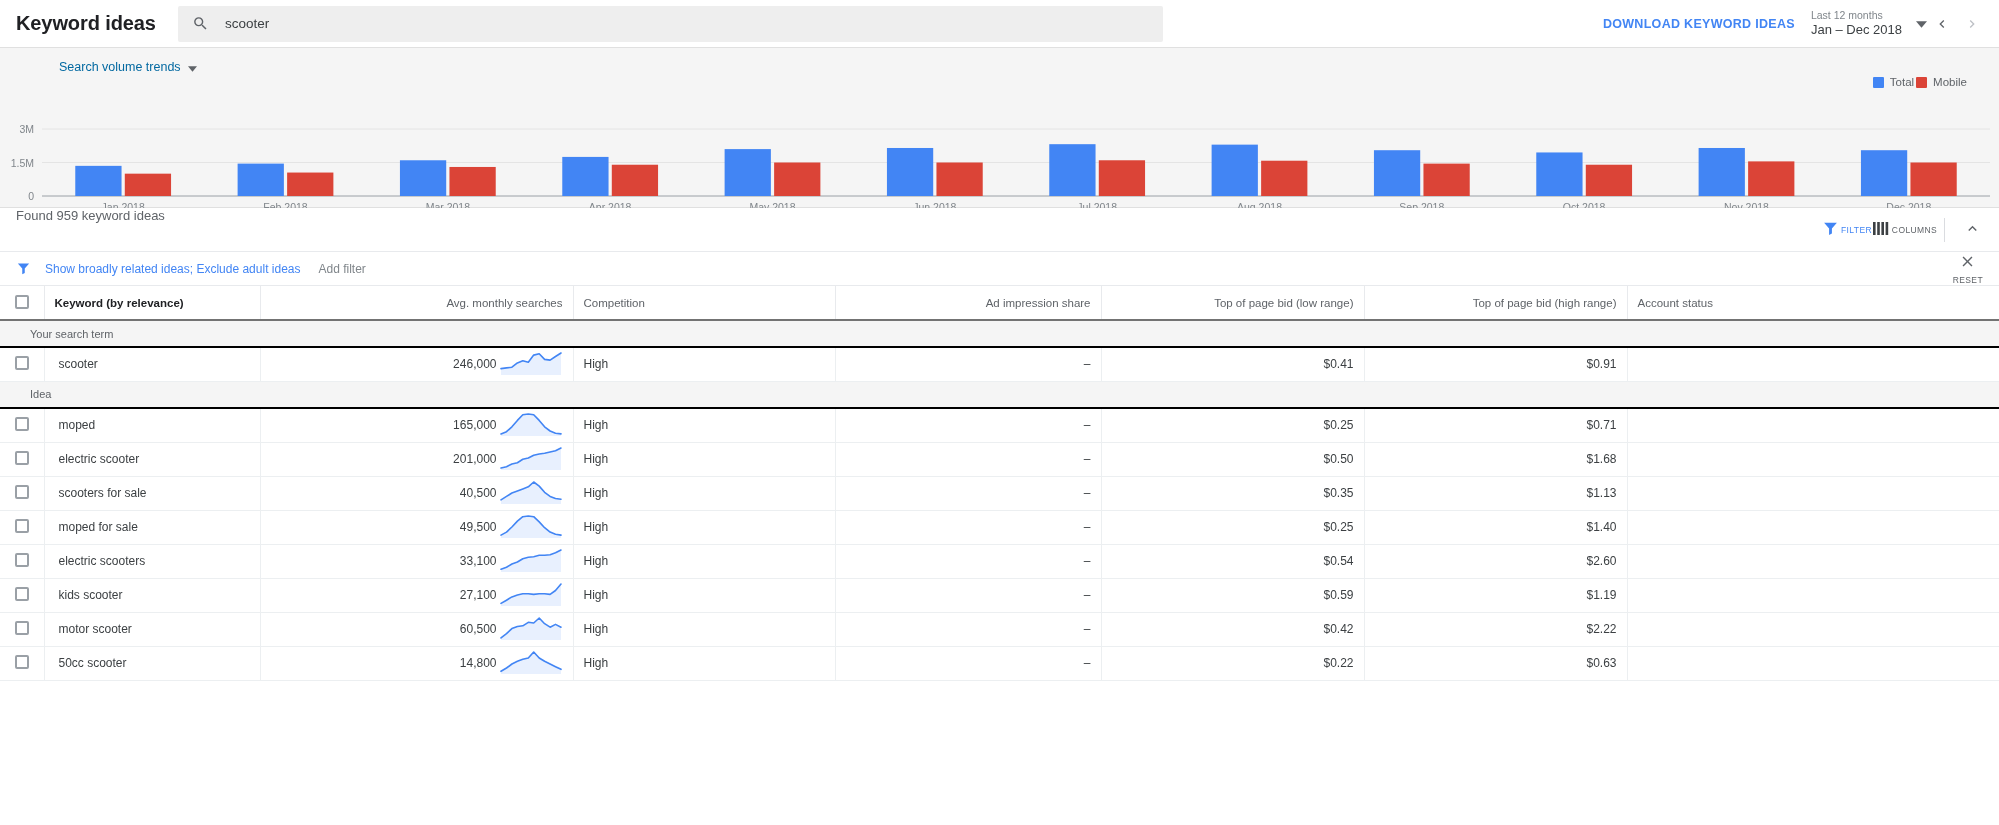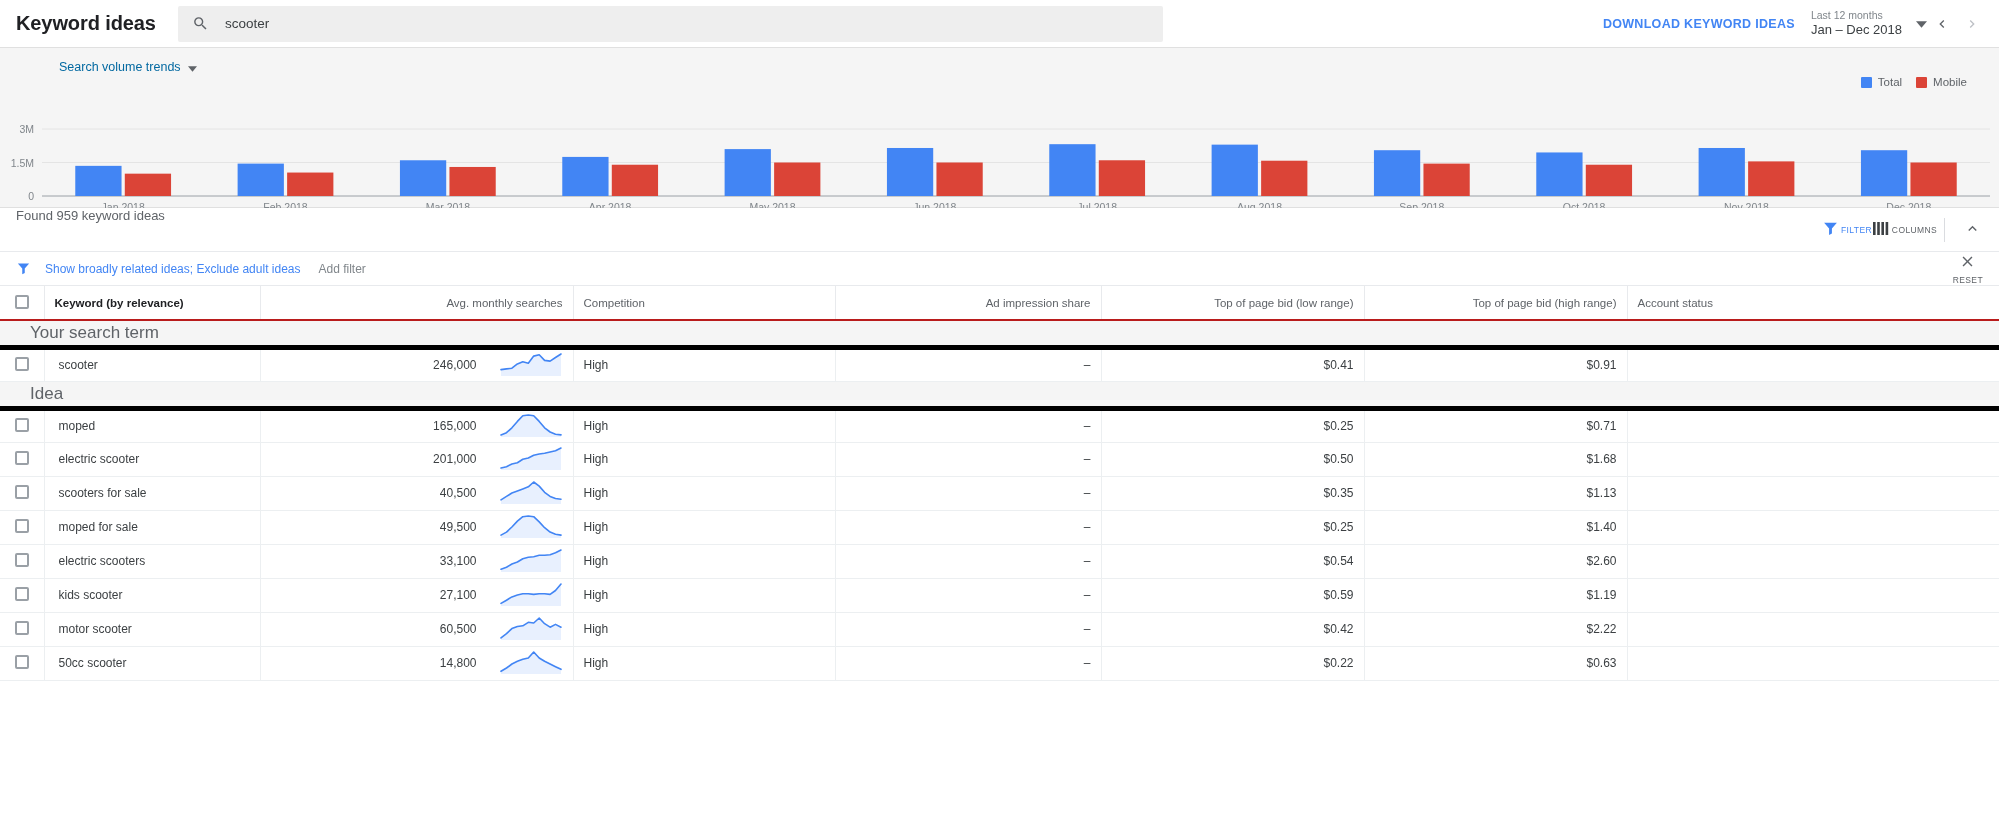--- a/index.html
+++ b/index.html
@@ -98,21 +98,21 @@
     font-size: 12.5px;
     color: #0369a1;
     margin-left: 45px;
   }
   .chart-legend {
     position: absolute;
     right: 32px;
     top: 28px;
     display: flex;
     align-items: center;
-    gap: 14px;
+    gap: 2px;
     font-size: 11.5px;
     color: #5f6368;
     padding-left: 18px;
   }
   .legend-item { display: flex; align-items: center; gap: 6px; }
   .legend-swatch { width: 11px; height: 11px; border-radius: 1px; display:block; }
 
   .plot {
     position: absolute;
     left: 0; top: 25px;
@@ -192,21 +192,21 @@
     padding: 0 10px;
     font-weight: normal;
     font-size: 12px;
     vertical-align: middle;
   }
   .tbl thead th {
     height: 34px;
     color: #5f6368;
     font-size: 11.5px;
     border-right: 1px solid #e8eaed;
-    border-bottom: 2px solid #b91c1c;
+    border-bottom: 2px solid #737373;
     background: #fff;
   }
   .tbl thead th.c-keyword { text-align: left; color:#202124; font-weight:bold; }
   .tbl thead th.num { text-align: right; }
   .tbl thead th.lft { text-align: left; margin-left: 21px; }
   .tbl thead th.last { border-right: none; }
 
   .col-check { width: 44px; }
   .col-keyword { width: 216px; }
   .col-searches { width: 313px; }
@@ -219,40 +219,40 @@
   .tbl td { border-right: 1px solid #eceff1; border-bottom: 1px solid #eceff1; height: 34px; }
   .tbl td.last { border-right: none; }
   .tbl td.num { text-align: right; color:#3c4043; }
   .tbl td.lft { text-align: left; color:#3c4043; }
   .tbl td.center { text-align:center; }
 
   .group-row td {
     background: #f5f5f5;
     height: 27px;
     color: #5f6368;
-    font-size: 17px;
+    font-size: 11px;
     border-right: none;
-    border-bottom: 5px solid #000000;
+    border-bottom: 2px solid #000000;
   }
   .group-row td .grp-label { padding-left: 20px; }
 
   .chk {
     width: 14px; height: 14px;
     border: 2px solid #9aa0a6;
     border-radius: 2px;
     display: inline-block;
     cursor: pointer;
     background: #fff;
   }
   .kw-cell { padding-left: 14px !important; }
 
   .searches-cell { position: relative; }
   .searches-inner {
     display: flex; align-items: center; justify-content: flex-end;
-    gap: 22px;
+    gap: 2px;
     height: 100%;
   }
   .spark { display: block; }
 </style>
 </head>
 <body>
 
 <div class="topbar">
   <div class="app-title">Keyword ideas</div>
 

